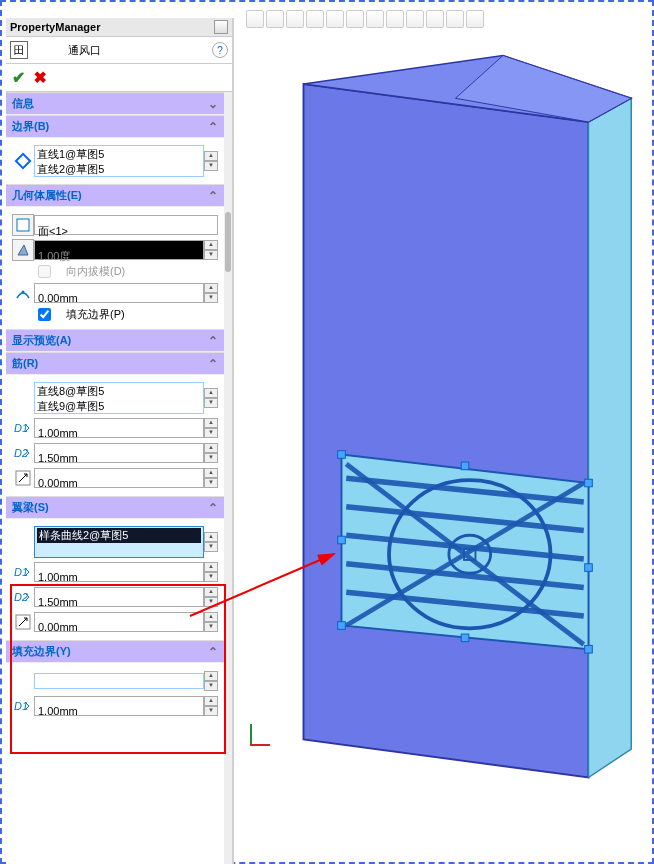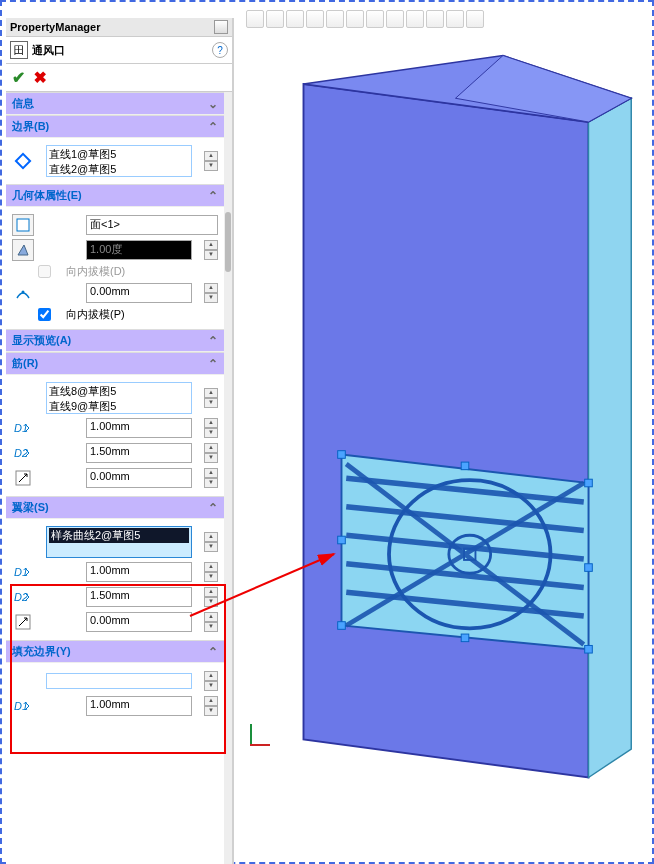--- a/index.html
+++ b/index.html
@@ -15,25 +15,25 @@
   .okx { display:flex; gap:8px; padding:4px 6px; border-bottom:1px solid #ccc; }
   .okx .ok { color: #2a8a2a; font-size: 16px; font-weight:bold; }
   .okx .x { color: #d00; font-size: 16px; font-weight:bold; }
   .scroll { flex:1; overflow:hidden; position:relative; }
   .scroll-inner { position:absolute; inset:0; padding-right:8px;}
   .scrollbar { position:absolute; right:0; top:0; bottom:0; width:8px; background:#eee; }
   .scrollbar .thumb { position:absolute; left:1px; right:1px; top:120px; height:60px; background:#bbb; border-radius:3px; }
   .sect-h { background:#c4b5fd; border-top:1px solid #ddd; border-bottom:1px solid #eee; padding:3px 6px; display:flex; align-items:center; justify-content:space-between; font-weight:bold; color:#0066cc; }
   .sect-h .chev { color:#666; font-size:12px; }
   .sect-c { padding: 4px 6px; }
-  .row { display:flex; align-items:center; gap:12px; margin:3px 0; }
+  .row { display:flex; align-items:center; gap:0; margin:3px 0; }
   .row .ricon { width: 22px; height: 22px; display:flex; align-items:center; justify-content:center; border:1px solid transparent;font-style:italic; }
   .row .ricon.box { border:1px solid #aaa; background:#f4f4f4; }
   .listbox { flex:1; height:32px; border:1px solid #9cf; background:#fff; font-size:10px; padding:1px 2px; overflow:hidden; }
-  .input { flex:1; height:20px; border:1px solid #aaa; padding:1px 3px; background:#fff;margin-left:40px; }
+  .input { flex:1; height:20px; border:1px solid #aaa; padding:8px 3px; background:#fff; }
   .spin { width:14px; display:flex; flex-direction:column; }
   .spin div { height:10px; border:1px solid #aaa; background:#f0f0f0; font-size:6px; line-height:7px; text-align:center; color:#555;}
   .input.dis { background:#000000; color:#888; }
   .chk { display:flex; align-items:center; gap:15px; margin:3px 0 3px 26px; }
   .chk input { width:13px; height:13px; }
   .redbox1 { position:absolute; border:2px solid #e00; left:8px; top:582px; width:216px; height:170px; pointer-events:none; }
   .arrow-svg { position:absolute; left:0; top:0; pointer-events:none; }
   
   .view { position:absolute; left:234px; right:6px; top:4px; bottom:6px; background:#fff; }
   .toolbar { position:absolute; top:2px; left:10px; right:10px; height:22px; display:flex; gap:2px; align-items:center; }
@@ -50,21 +50,21 @@
 
 <div class="frame">
 
   <div class="panel">
     <div class="pm-header">
       <span>PropertyManager</span>
       <span class="pin"></span>
     </div>
     <div class="title-row">
       <span class="ticon">田</span>
-      <span style="font-weight:bold;">通风口</span>
+      <span style="font-weight:normal;margin-left:36px;">通风口</span>
       <span class="spacer"></span>
       <span class="help">?</span>
     </div>
     <div class="okx">
       <span class="ok">✔</span>
       <span class="x">✖</span>
     </div>
 
     <div class="scroll">
     <div class="scroll-inner">
@@ -131,21 +131,21 @@
                 </svg>
               </span>
         <div class="input">0.00mm</div>
         <div class="spin">
                 <div>▲</div>
                 <div>▼</div>
               </div>
       </div>
       <div class="chk">
         <input type="checkbox" checked="" style="">
-        <span>向内拔模(P)</span>
+        <span>填充边界(P)</span>
       </div>
     </div>
 
     <div class="sect-h">
       <span>显示预览(A)</span>
             <span class="chev">⌃</span>
     </div>
 
     <div class="sect-h">
       <span>筋(R)</span>

